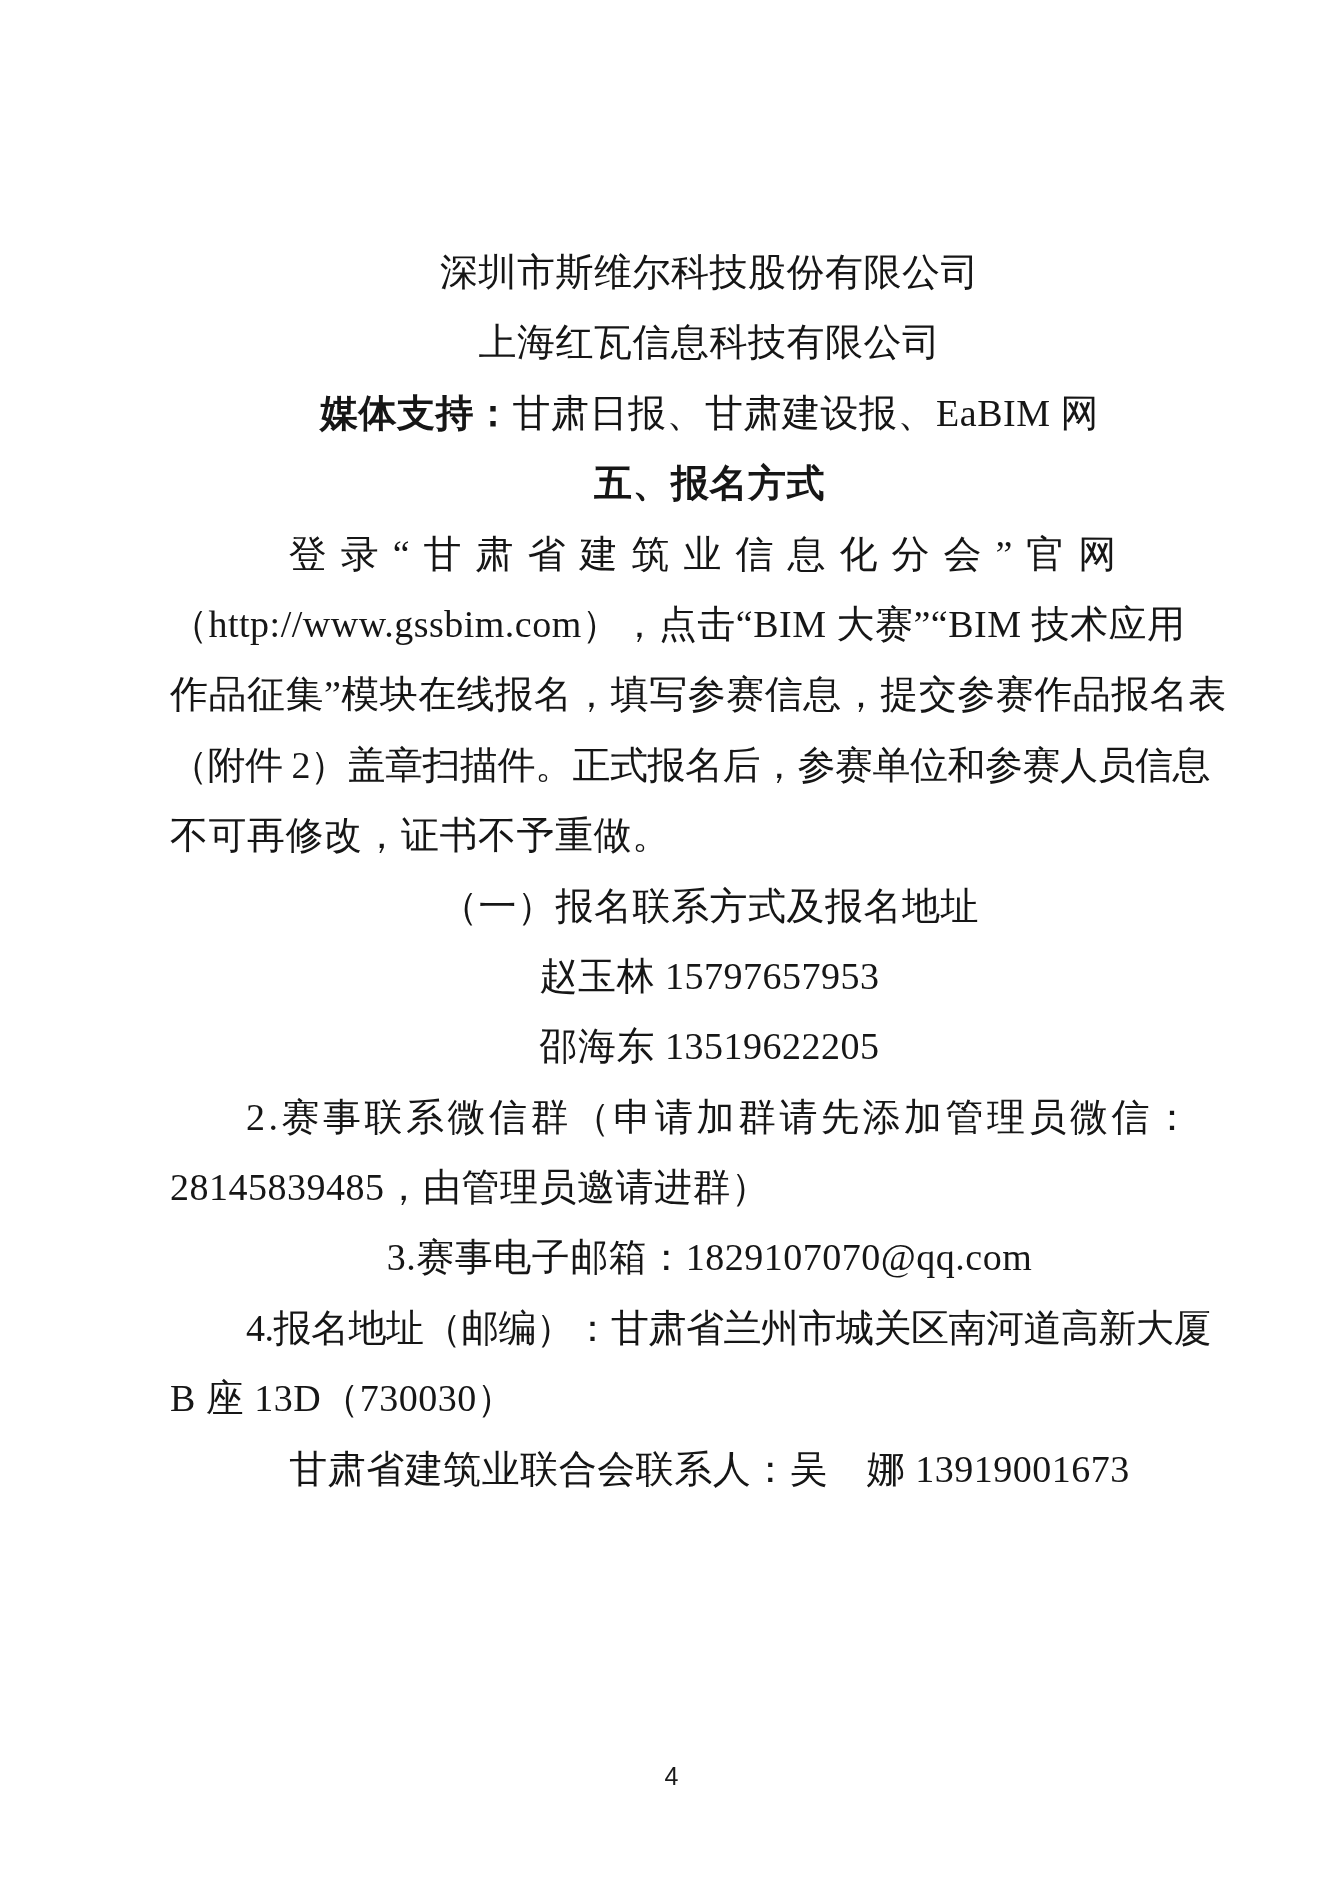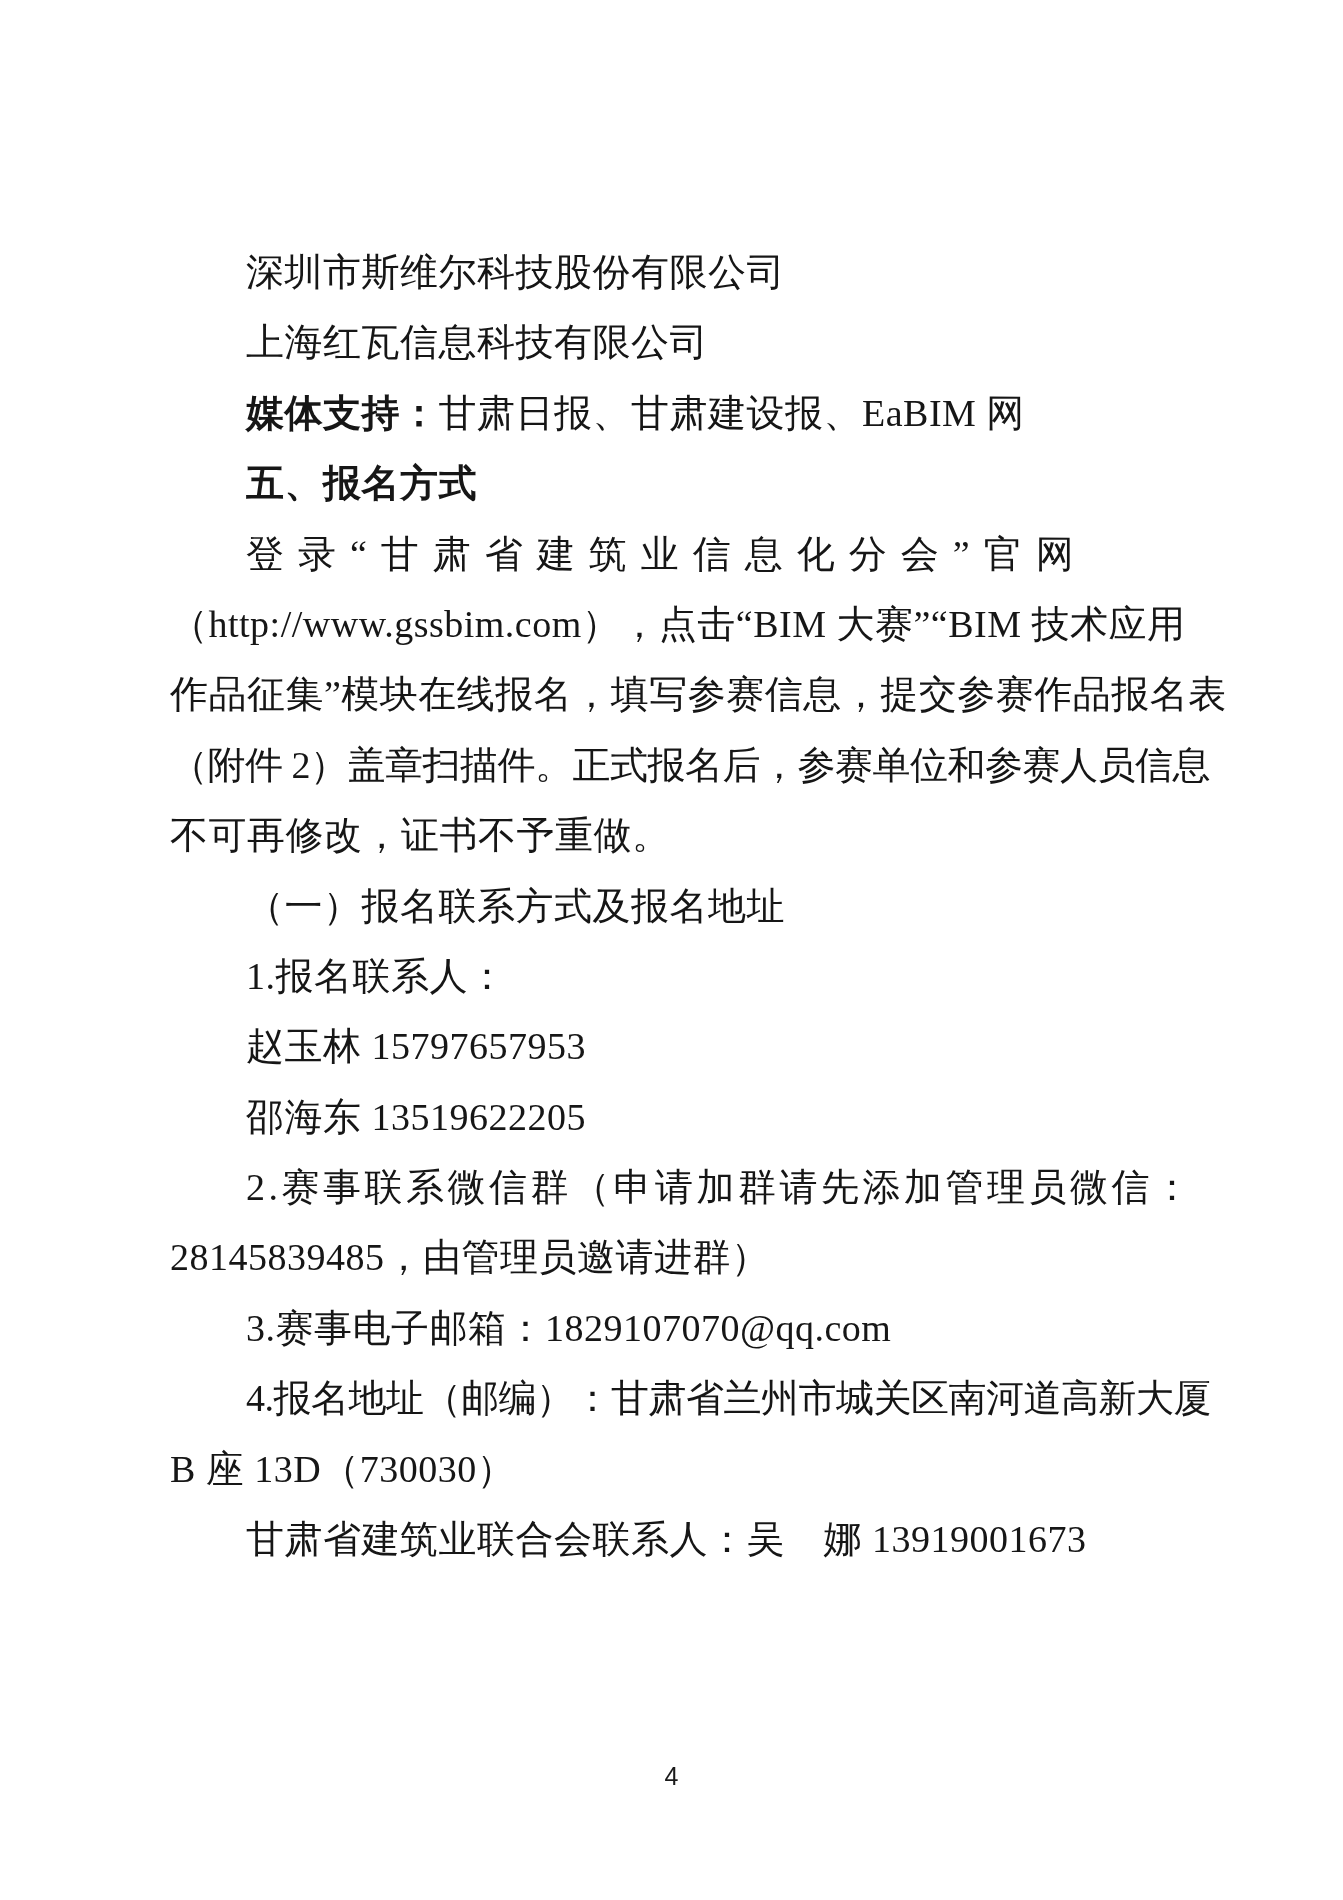--- a/index.html
+++ b/index.html
@@ -25,20 +25,21 @@
   }
   .line {
     height: 70.4px;
     line-height: 70.4px;
     font-size: 38px;
     white-space: nowrap;
     letter-spacing: 0.5px;
   }
   .indent {
     padding-left: 76px;
+    text-align: center;
   }
   .bold {
     font-weight: 700;
   }
   .spread {
     letter-spacing: 14px;
   }
   .spread-sm {
     letter-spacing: 3.5px;
   }
@@ -76,21 +77,20 @@
     <div class="line">（http://www.gssbim.com），点击“BIM 大赛”“BIM 技术应用</div>
 
     <div class="line">作品征集”模块在线报名，填写参赛信息，提交参赛作品报名表</div>
 
     <div class="line tight">（附件 2）盖章扫描件。正式报名后，参赛单位和参赛人员信息</div>
 
     <div class="line">不可再修改，证书不予重做。</div>
 
     <div class="line indent">（一）报名联系方式及报名地址</div>
 
-    <div class="line indent">1.报名联系人：</div>
 
     <div class="line indent">赵玉林 15797657953</div>
 
     <div class="line indent">邵海东 13519622205</div>
 
     <div class="line indent spread-sm">2.赛事联系微信群（申请加群请先添加管理员微信：</div>
 
     <div class="line">28145839485，由管理员邀请进群）</div>
 
     <div class="line indent">3.赛事电子邮箱：1829107070@qq.com</div>

